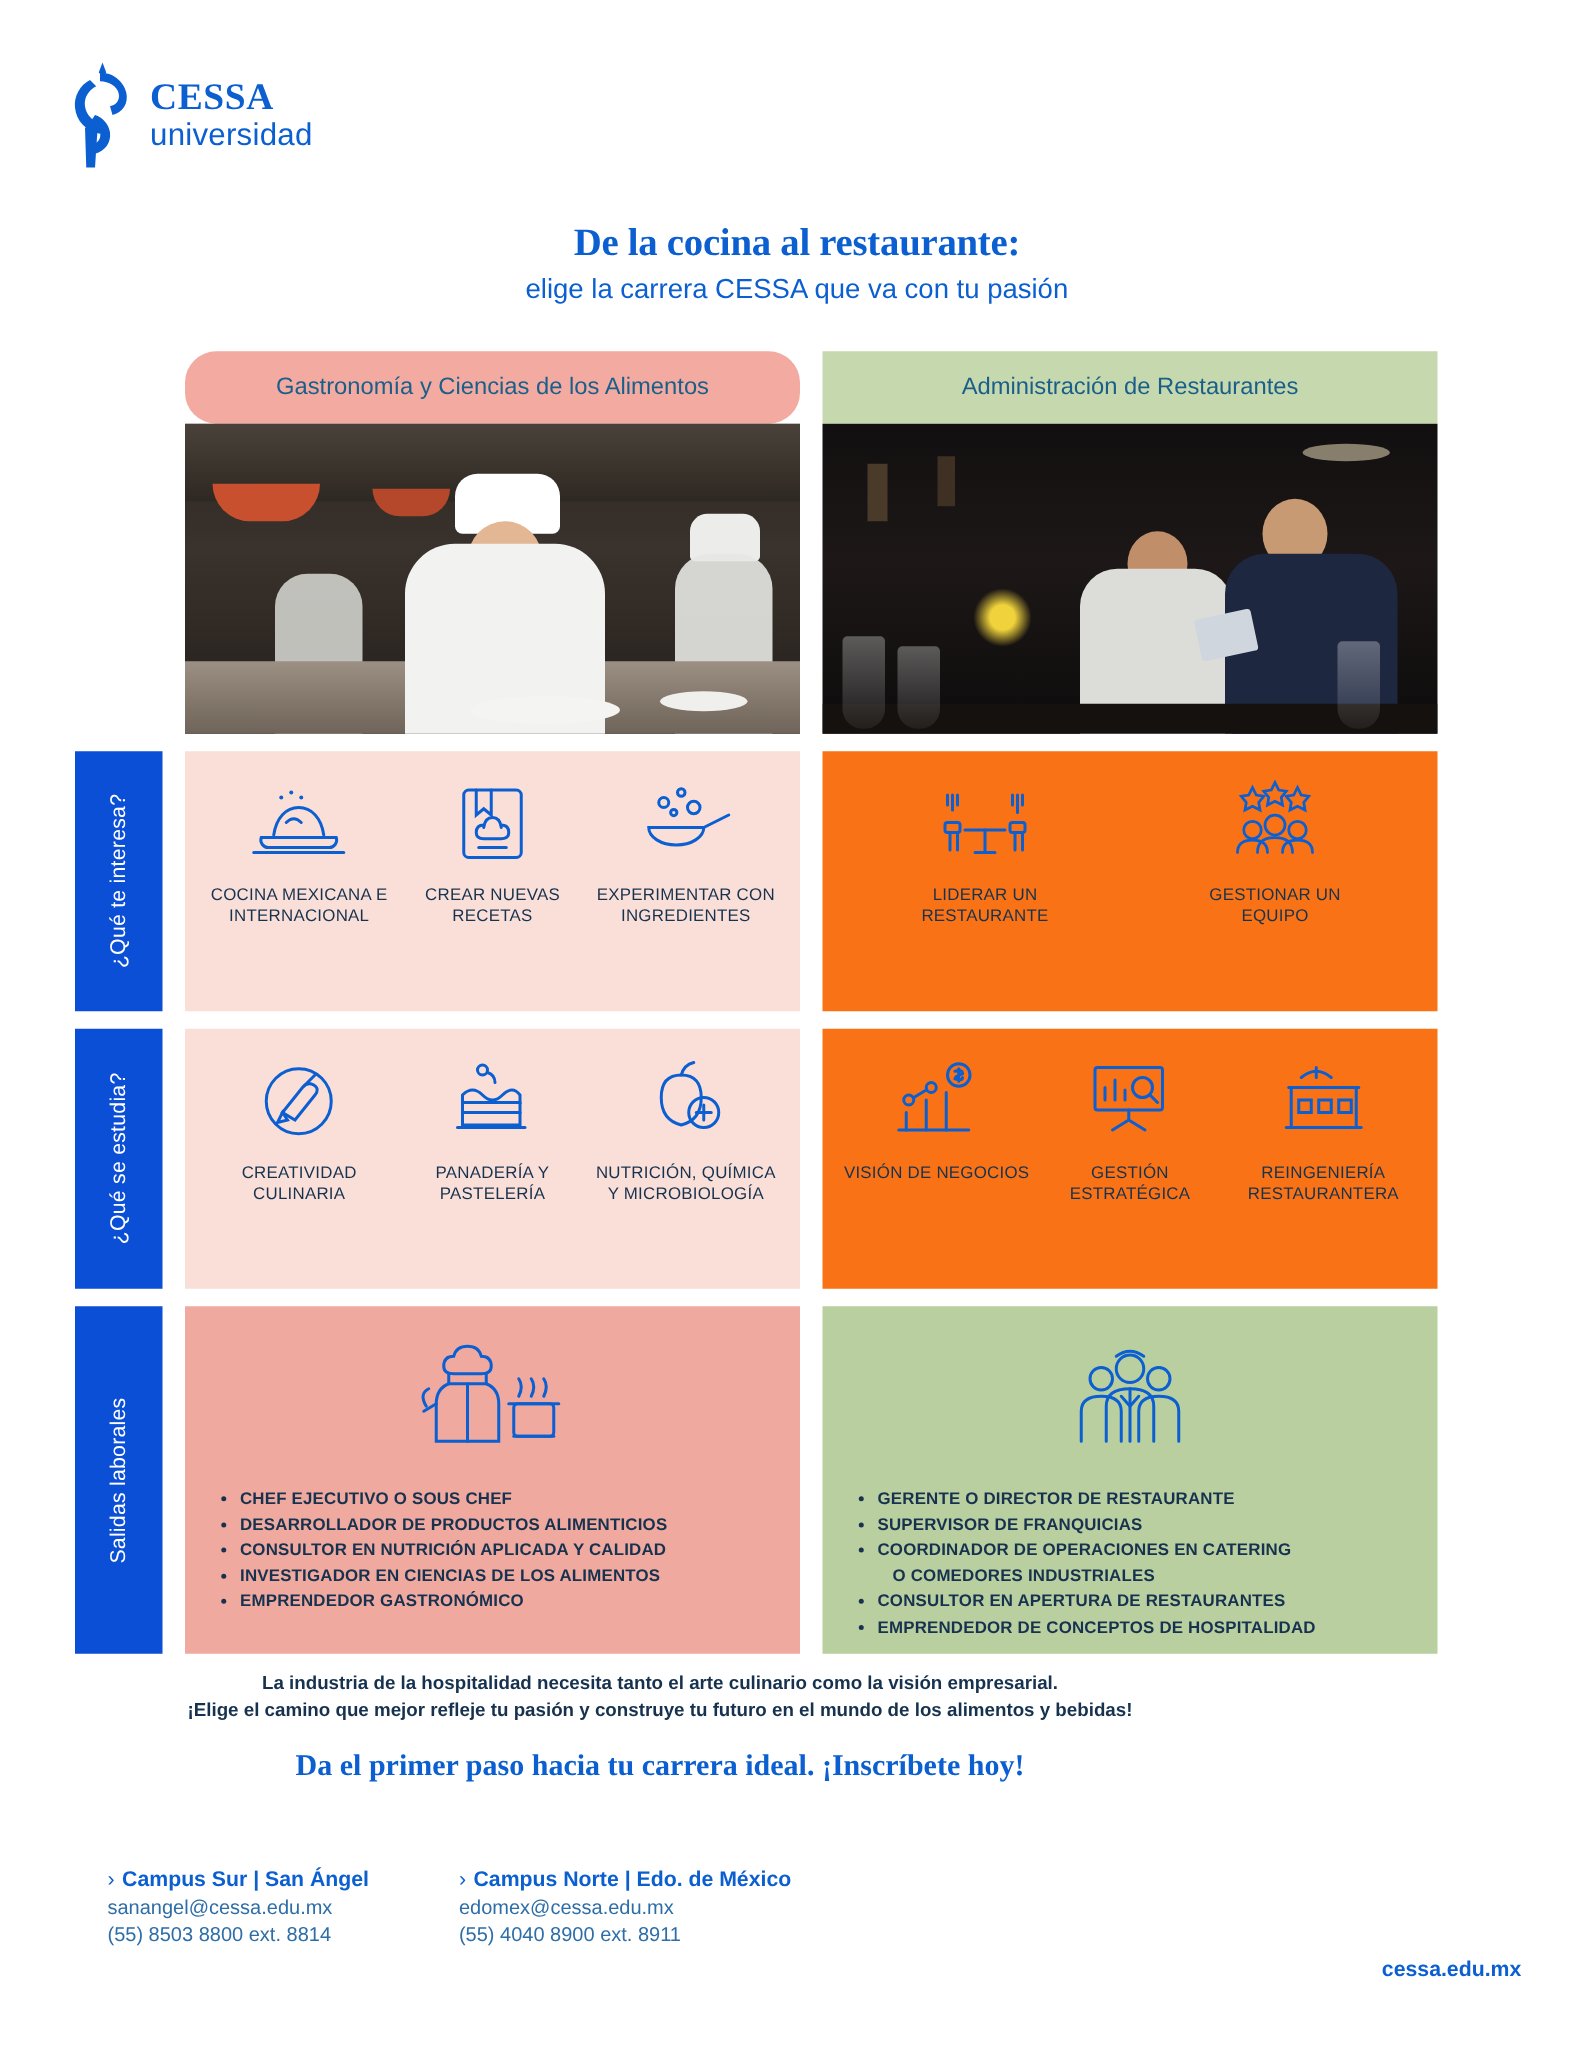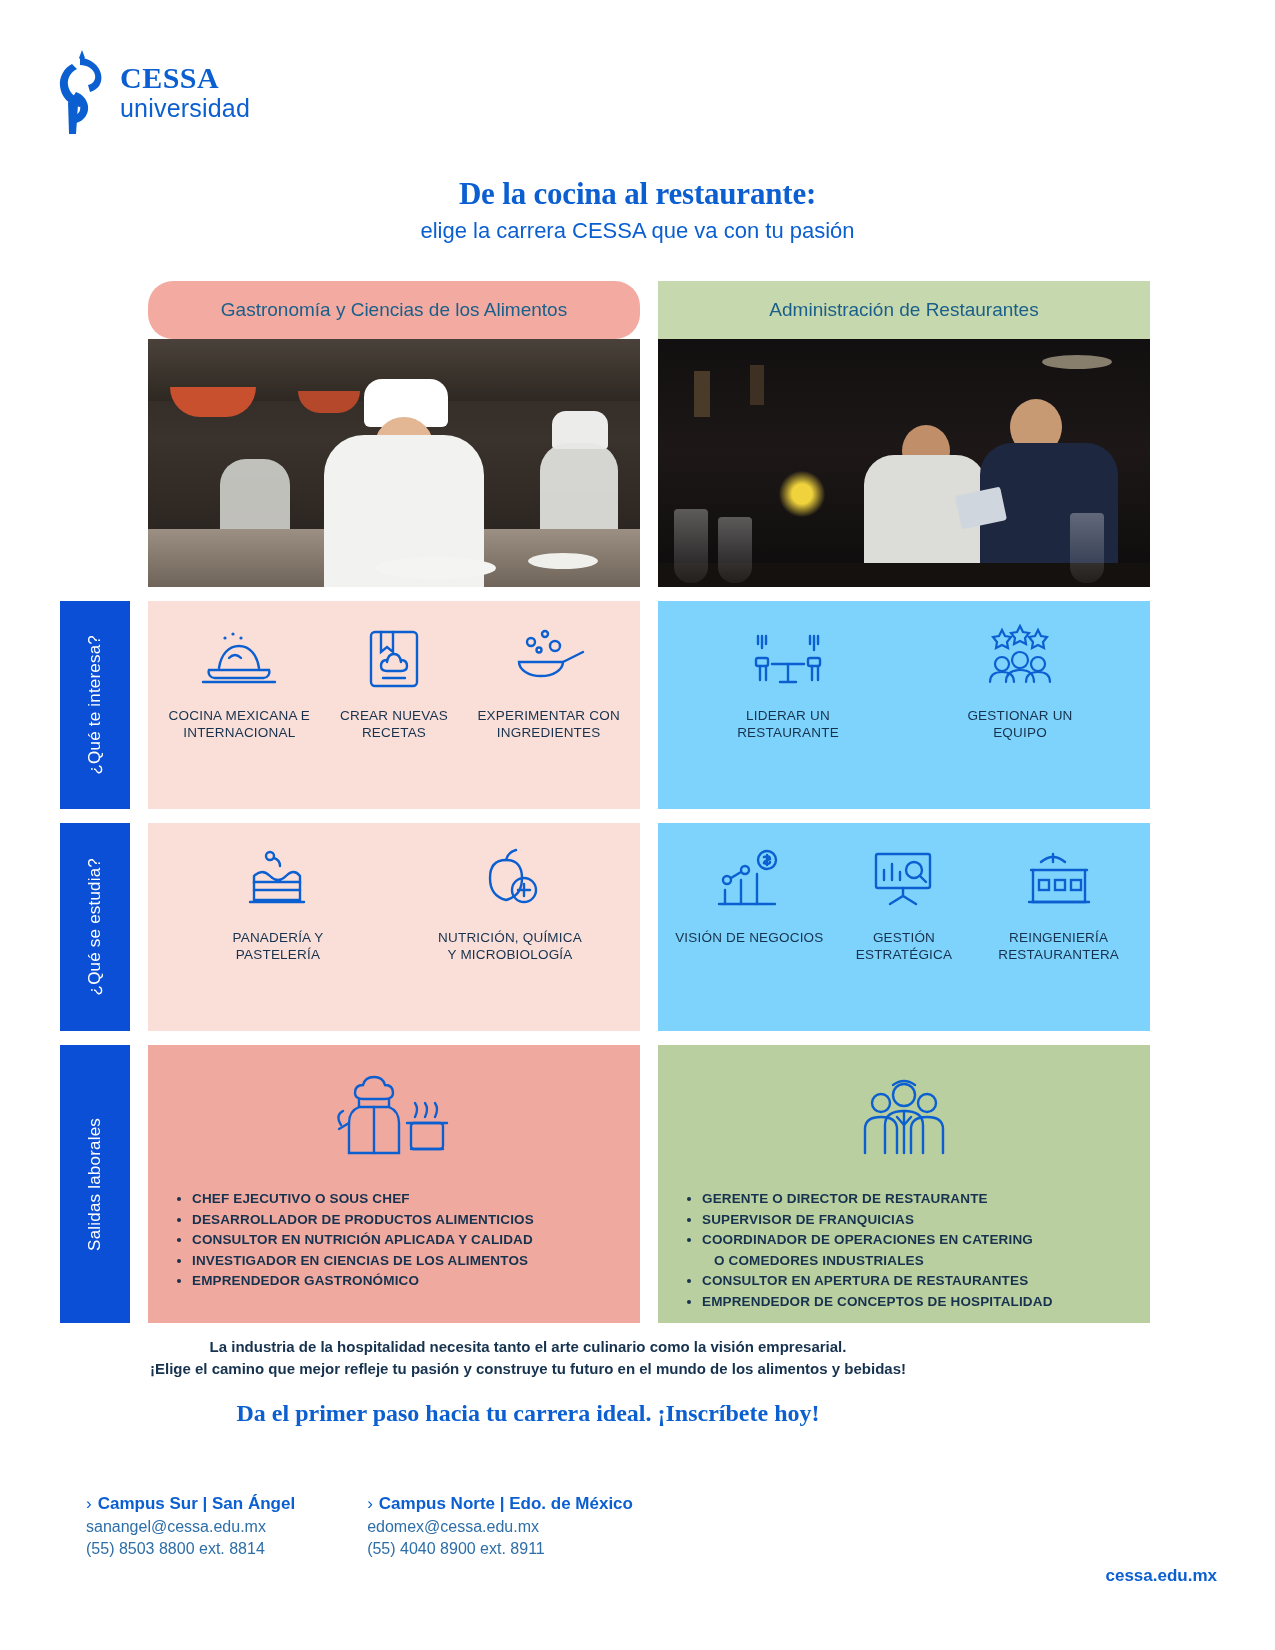--- a/index.html
+++ b/index.html
@@ -118,21 +118,21 @@
     width: 70px; background: #0b4fd6; color: #ffffff;
     display: flex; align-items: center; justify-content: center;
   }
   .band-label span {
     writing-mode: vertical-rl; transform: rotate(180deg);
     font-size: 17px; letter-spacing: .2px; white-space: nowrap;
   }
   .band-cols { display: flex; gap: 18px; margin-left: 18px; flex: 1; }
   .band-col { width: 492px; padding: 22px 14px 22px; }
   .band-col.left  { background: #fadfd9; }
-  .band-col.right { background: #7dd3fc; }
+  .band-col.right { background: #f97316; }
   .band-col.left.strong  { background: #f0a99f; }
   .band-col.right.strong { background: #b9cfa0; }
 
   .items { display: flex; justify-content: space-around; align-items: flex-start; }
   .item { width: 150px; text-align: center; }
   .item .ico { height: 72px; display: flex; align-items: center; justify-content: center; }
   .item .cap {
     margin-top: 12px; font-size: 13.5px; font-weight: normal; line-height: 1.28;
     color: #17324e; letter-spacing: .2px;
   }
@@ -325,20 +325,31 @@
       </div>
     </div>
 
     <div class="band row-study">
       <div class="band-label">
         <span>¿Qué se estudia?</span>
       </div>
       <div class="band-cols">
         <div class="band-col left">
           <div class="items">
+            <div class="item">
+              <div class="ico">
+                <svg viewBox="0 0 70 70" width="70" height="70" fill="none" stroke="#0b5fd0" stroke-width="2.4" stroke-linecap="round">
+                  <circle cx="35" cy="35" r="26"></circle>
+                  <path d="M22 44 l16-20 q4-5 9-2 5 3 1 8 l-16 20z"></path>
+                  <path d="M22 44 l-4 8 8-2z"></path>
+                  <path d="M40 22 l8-8"></path>
+                </svg>
+              </div>
+              <div class="cap">CREATIVIDAD CULINARIA</div>
+            </div>
             <div class="item">
               <div class="ico">
                 <svg viewBox="0 0 76 70" width="76" height="70" fill="none" stroke="#0b5fd0" stroke-width="2.4" stroke-linecap="round">
                   <circle cx="30" cy="10" r="4"></circle>
                   <path d="M34 12 q6 2 6 8"></path>
                   <path d="M14 30 q8-8 16 0 q8 8 16 0 q8-8 14 0 v6 H14z"></path>
                   <path d="M14 36 v18 h46 V36"></path>
                   <path d="M14 44 h46"></path>
                   <path d="M10 56 h54"></path>
                 </svg>

